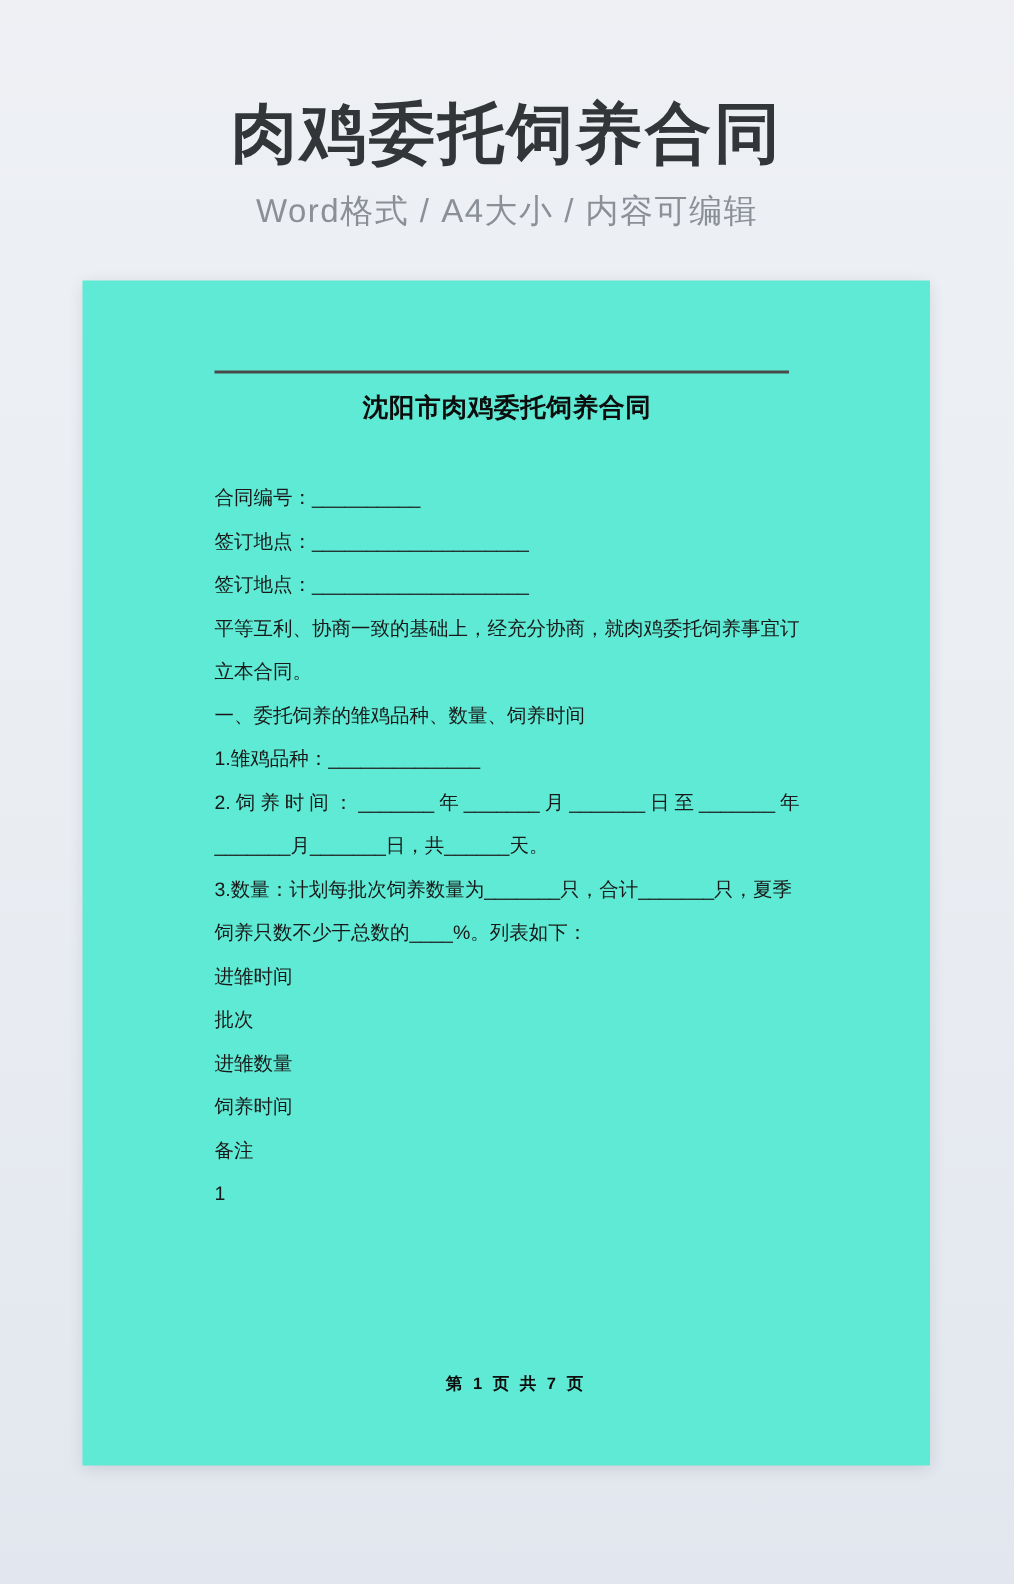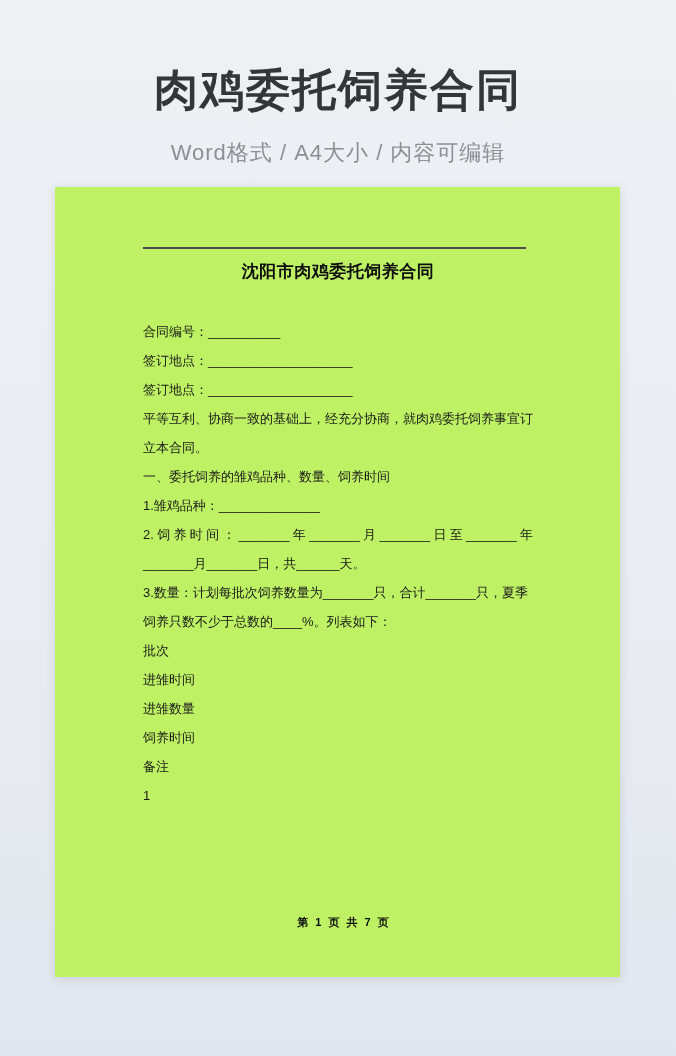--- a/index.html
+++ b/index.html
@@ -8,24 +8,24 @@
     font-family: "Liberation Sans", "DejaVu Sans", sans-serif;
     background: linear-gradient(180deg, #eef0f4 0%, #e9edf2 55%, #e2e6ee 100%);
     position: relative;
     overflow: hidden;
   }
   .banner { position:absolute; top:0; left:0; width:100%; text-align:center; }
   .banner-title {
     margin-top:66px; font-size:44px; font-weight:bold;
     color:#333638; letter-spacing:2px; line-height:1.1;
   }
-  .banner-subtitle { margin-top:24px; font-size:22px; color:#8b9097; letter-spacing:1px; }
+  .banner-subtitle { margin-top:12px; font-size:22px; color:#8b9097; letter-spacing:1px; }
   .page {
     position:absolute; left:55px; top:187px; width:565px; height:790px;
-    background:#bef264; box-shadow:0 2px 10px rgba(50,60,80,0.14);
+    background:#5eead4; box-shadow:0 2px 10px rgba(50,60,80,0.14);
   }
   .page-content { position:absolute; top:60px; left:88px; width:390px; color:#191919; }
   .doc-rule { border-top:2px solid #4a4a4a; width:383px; height:0; }
   .doc-title {
     margin-top:10px; font-size:17px; font-weight:bold; text-align:center;
     line-height:26px; color:#0d0d0d; letter-spacing:0.5px;
   }
   .doc-lines { margin-top:32px; font-size:13px; }
   .doc-line { line-height:29px; white-space:nowrap; }
   .doc-line.stretch { white-space:normal; text-align:justify; text-align-last:justify; }
@@ -51,22 +51,22 @@
         <div class="doc-line">签订地点：____________________</div>
         <div class="doc-line">签订地点：____________________</div>
         <div class="doc-line">平等互利、协商一致的基础上，经充分协商，就肉鸡委托饲养事宜订</div>
         <div class="doc-line">立本合同。</div>
         <div class="doc-line">一、委托饲养的雏鸡品种、数量、饲养时间</div>
         <div class="doc-line">1.雏鸡品种：______________</div>
         <div class="doc-line stretch">2.饲养时间：_______年_______月_______日至_______年</div>
         <div class="doc-line">_______月_______日，共______天。</div>
         <div class="doc-line">3.数量：计划每批次饲养数量为_______只，合计_______只，夏季</div>
         <div class="doc-line">饲养只数不少于总数的____%。列表如下：</div>
+        <div class="doc-line">进雏时间</div>
         <div class="doc-line">批次</div>
-        <div class="doc-line">进雏时间</div>
         <div class="doc-line">进雏数量</div>
         <div class="doc-line">饲养时间</div>
         <div class="doc-line">备注</div>
         <div class="doc-line">1</div>
       </div>
   </div>
   <div class="doc-footer">第 1 页 共 7 页</div>
 </div>
 
 </body></html>

